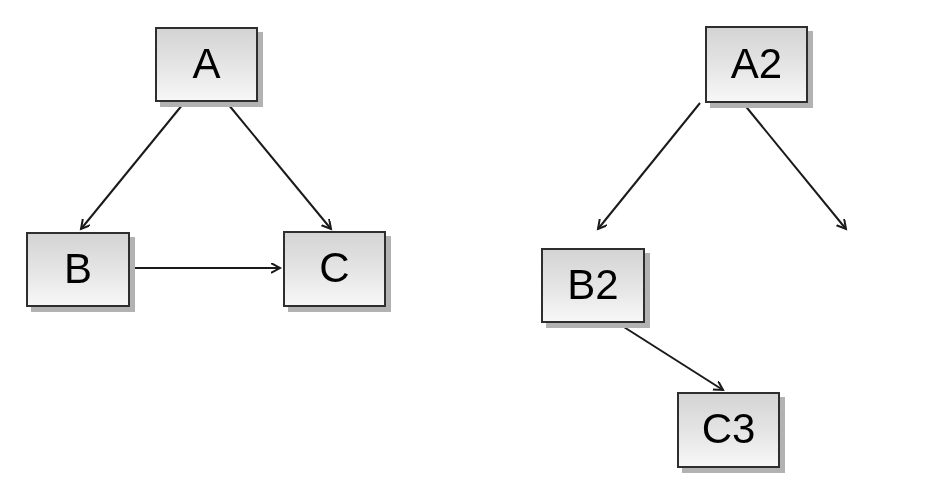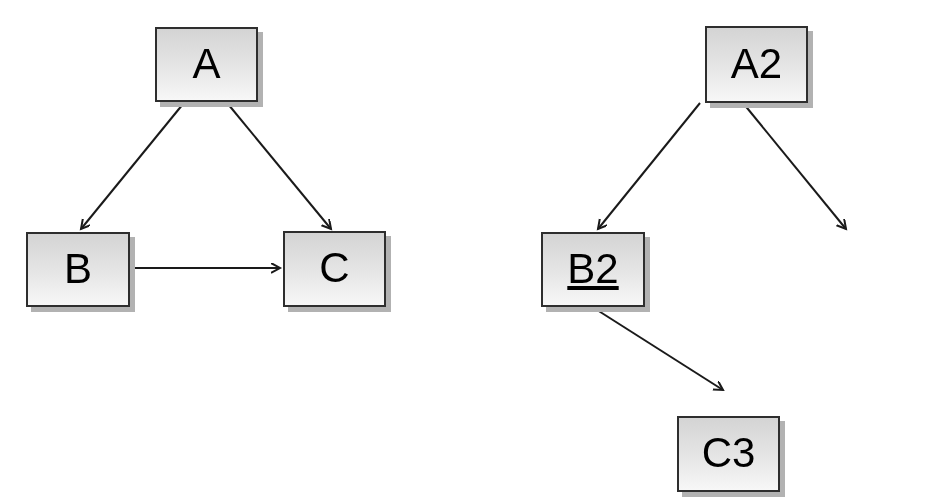--- a/index.html
+++ b/index.html
@@ -63,19 +63,19 @@
     </div>
     <div class="node" style="left: 26px; top: 232px; width: 104px; height: 75px; border-color: rgb(46, 46, 46);">
       <span class="node-label" style="color: rgb(0, 0, 0);">B</span>
     </div>
     <div class="node" style="left: 283px; top: 231px; width: 103px; height: 76px; border-color: rgb(46, 46, 46);">
       <span class="node-label" style="color: rgb(0, 0, 0);">C</span>
     </div>
     <div class="node" style="left: 669px; top: 26px; width: 103px; height: 77px; border-color: rgb(46, 46, 46); margin-left: 36px;">
       <span class="node-label" style="color: rgb(0, 0, 0);">A2</span>
     </div>
-    <div class="node" style="left: 541px; top: 232px; width: 104px; height: 75px; border-color: rgb(46, 46, 46); text-decoration: underline;">
+    <div class="node" style="left: 541px; top: 248px; width: 104px; height: 75px; border-color: rgb(46, 46, 46);">
       <span class="node-label" style="color: rgb(0, 0, 0);">B2</span>
     </div>
-    <div class="node" style="left: 677px; top: 416px; width: 103px; height: 76px; border-color: rgb(46, 46, 46);">
+    <div class="node" style="left: 677px; top: 392px; width: 103px; height: 76px; border-color: rgb(46, 46, 46);">
       <span class="node-label" style="color: rgb(0, 0, 0);">C3</span>
     </div>
   </div>
 
 </body></html>

